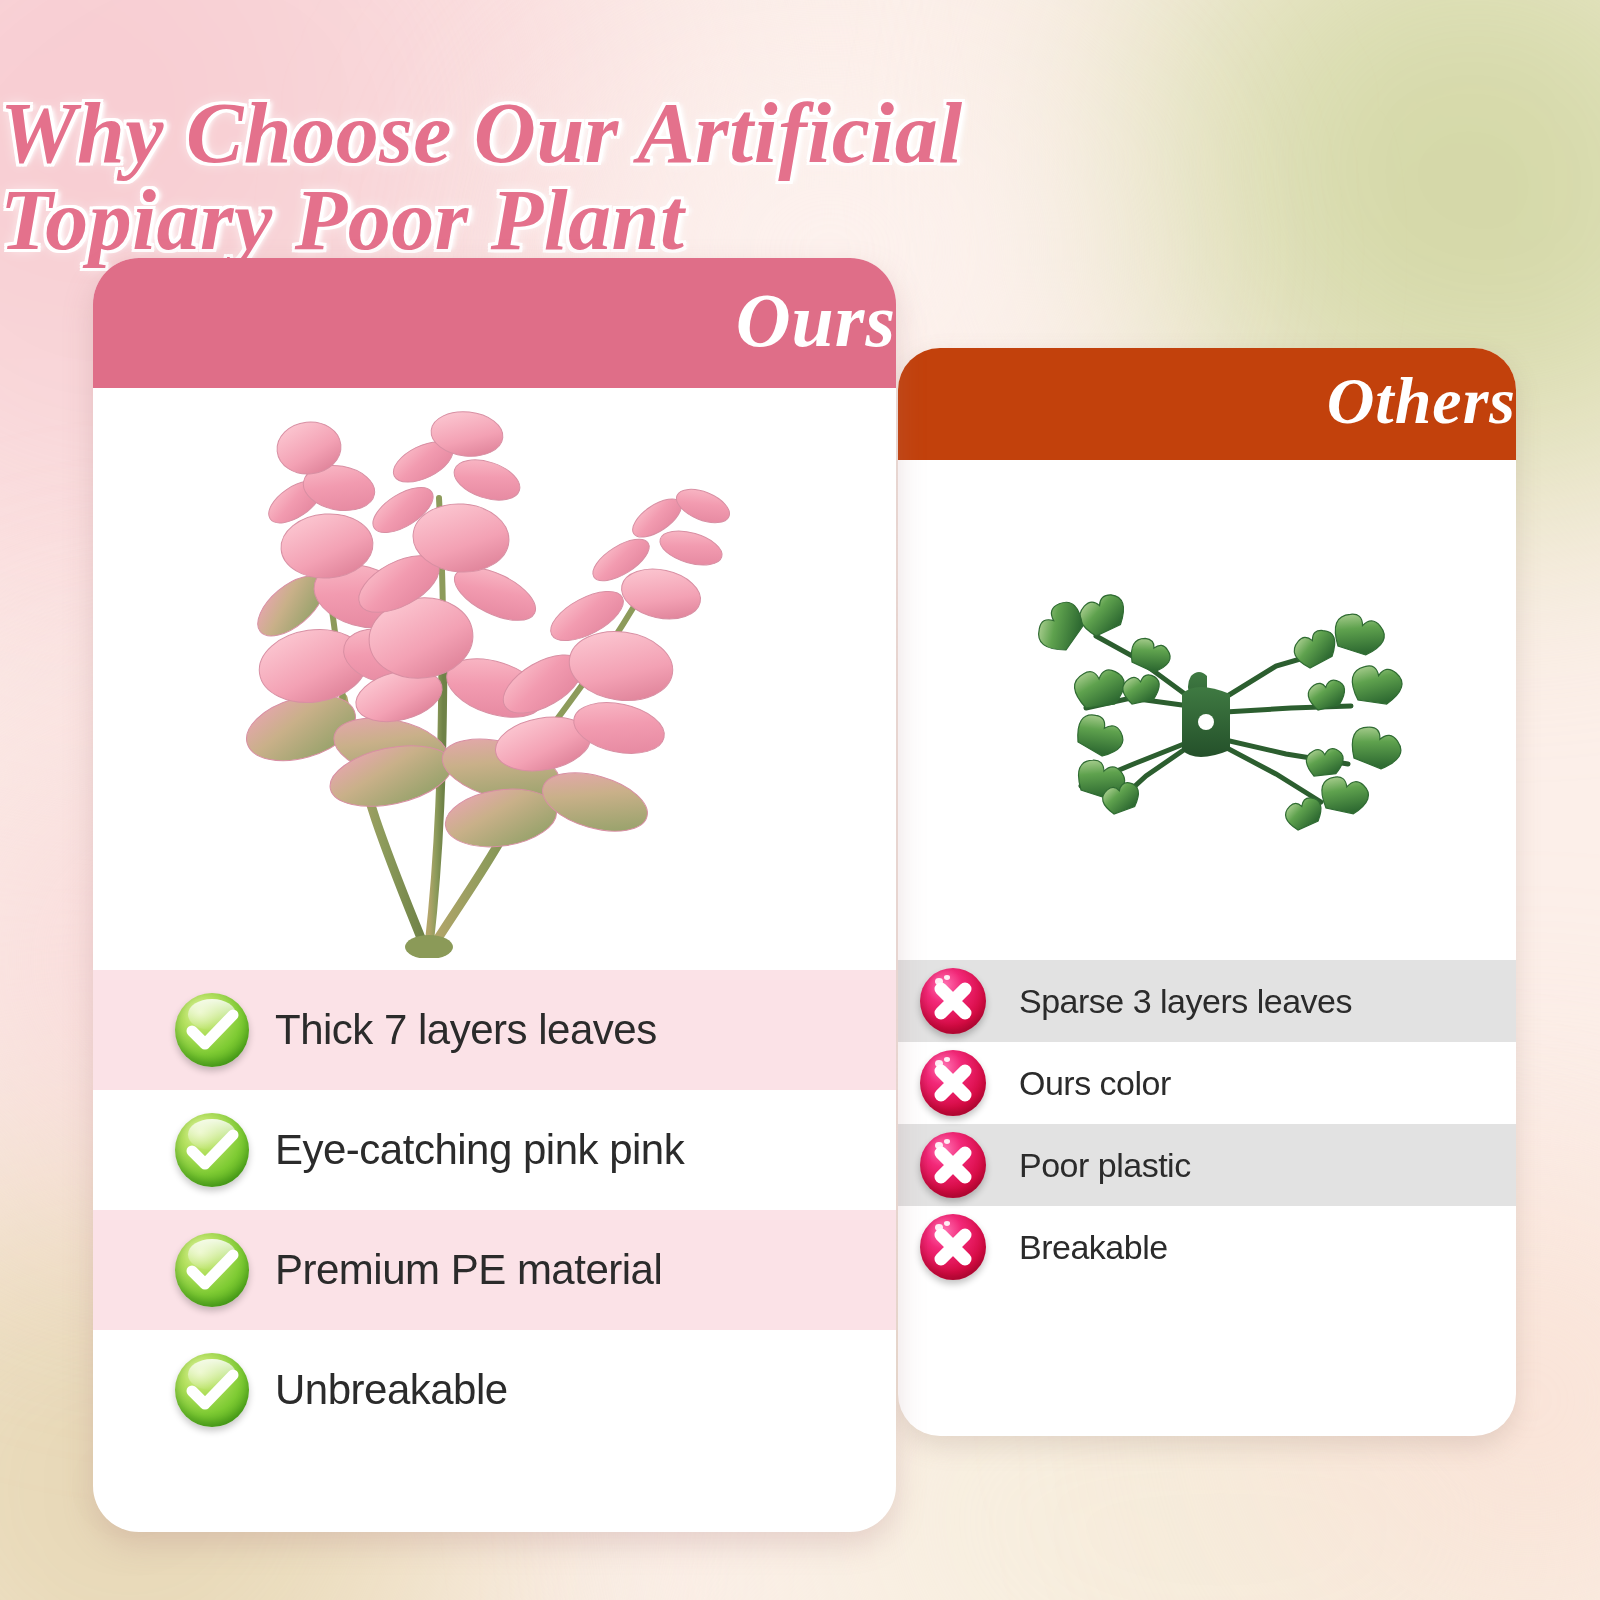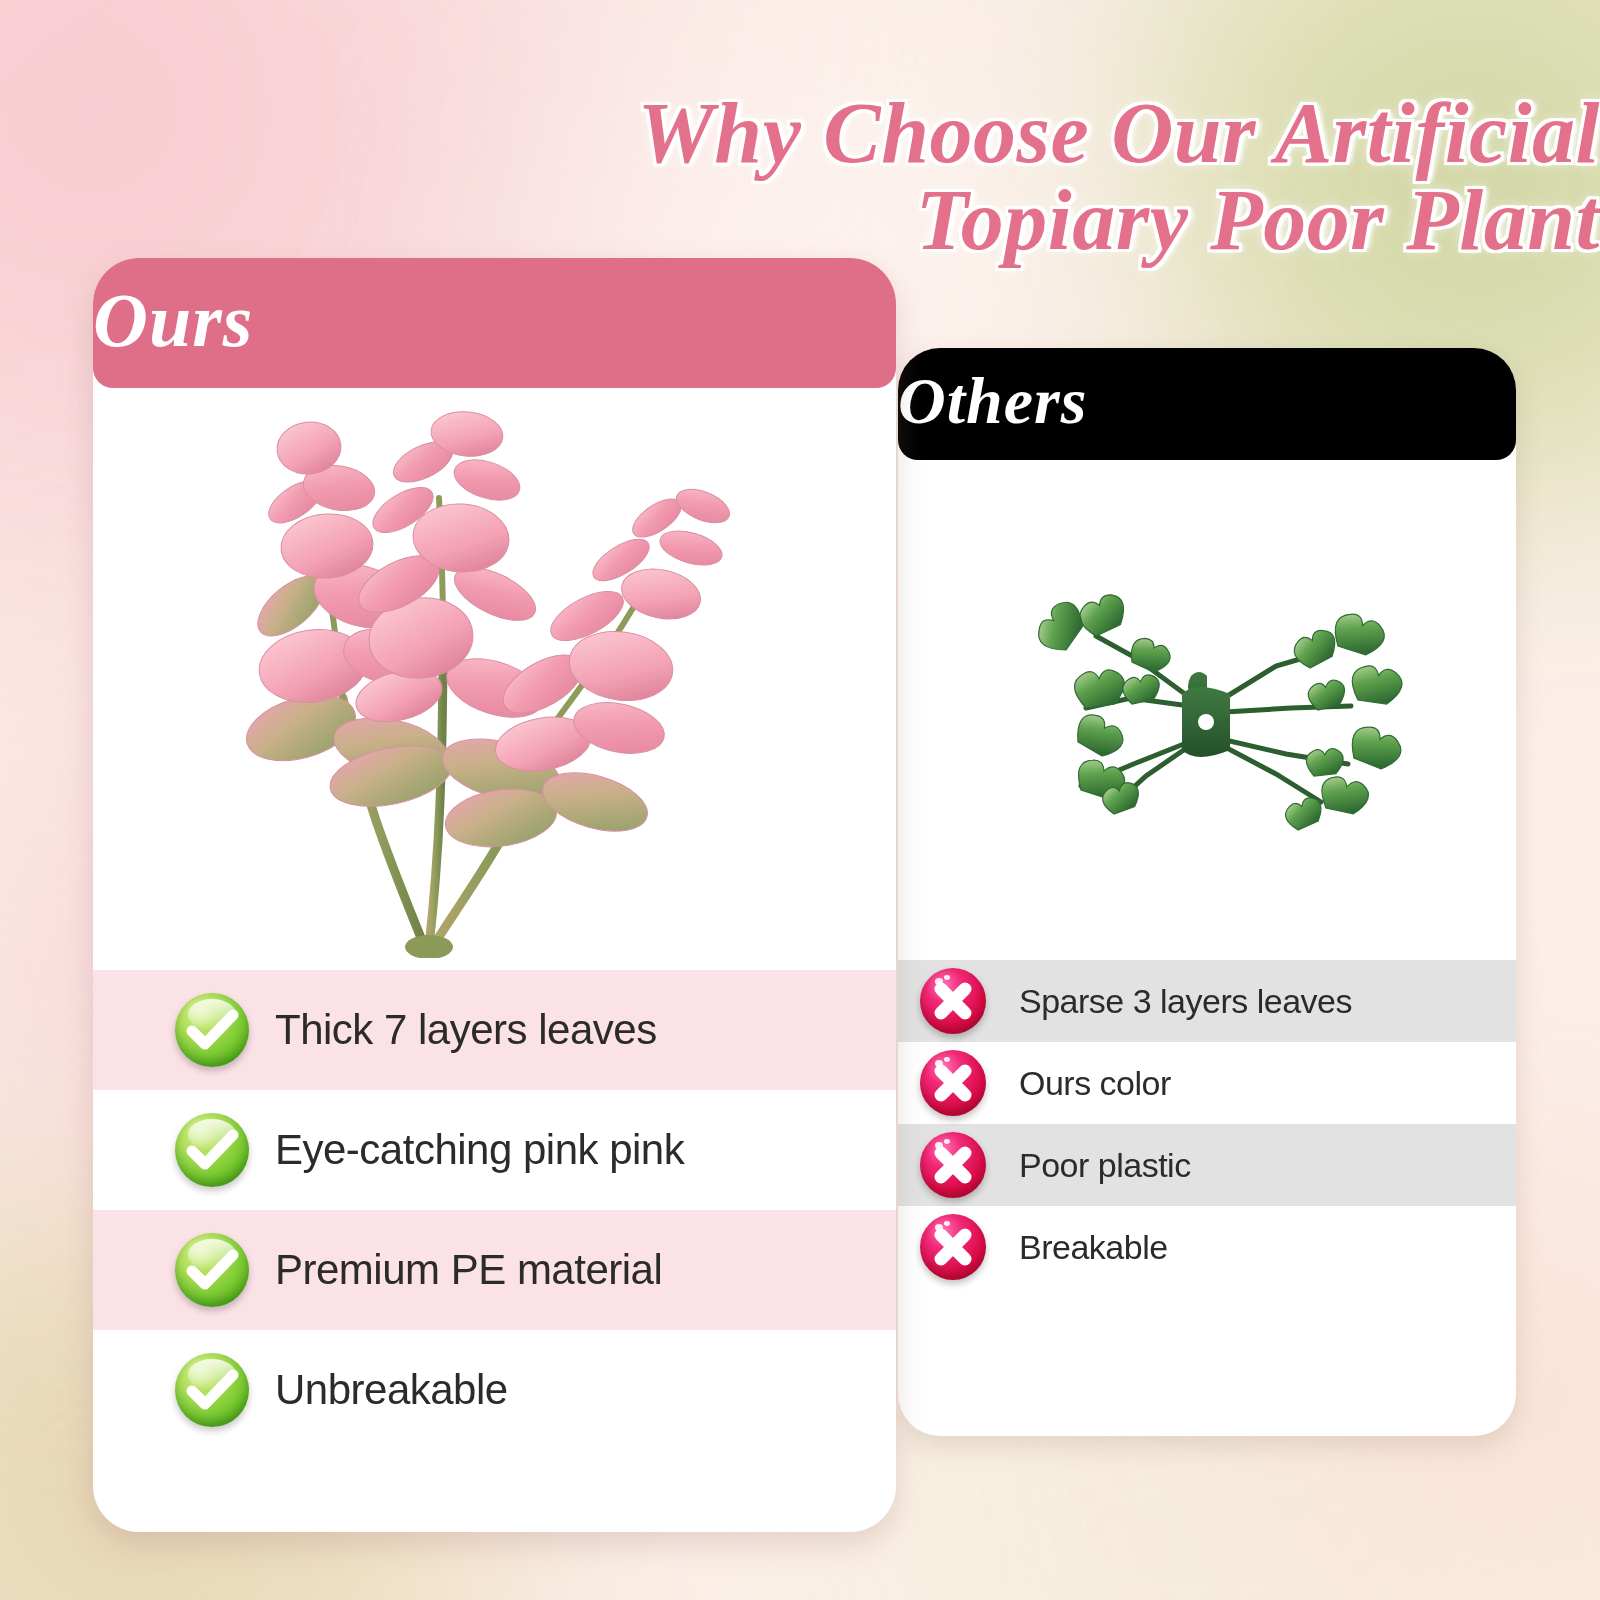--- a/index.html
+++ b/index.html
@@ -65,21 +65,21 @@
     left: 380px; top: 40px;
     width: 900px; height: 420px;
     background: radial-gradient(circle at 50% 50%, #fdf3f0 0%, rgba(253,243,240,0) 78%);
   }
 
   
   #title {
     position: absolute;
     left: 0; top: 32px;
     width: 1600px;
-    text-align: right;
+    text-align: left;
     font-family: "Liberation Serif", serif;
     font-weight: bold;
     font-style: italic;
     font-size: 86px;
     line-height: 1.02;
     color: #e4718c;
     letter-spacing: 0.5px;
     text-shadow:
        3px  0px 0 #fff,  -3px  0px 0 #fff,
        0px  3px 0 #fff,   0px -3px 0 #fff,
@@ -107,37 +107,36 @@
     border-radius: 46px;
     box-shadow: 0 12px 30px rgba(170,120,125,0.26);
     z-index: 3;
   }
 
   .card-header {
     width: 100%;
     box-sizing: border-box;
     display: flex;
     align-items: center;
-    justify-content: flex-start;
+    justify-content: flex-end;
     font-family: "Liberation Serif", serif;
     font-weight: bold;
     font-style: italic;
     color: #ffffff;
     letter-spacing: 1px;
-    border-radius: 20px;
   }
   #card-ours .card-header {
     height: 130px;
     background: #df6e88;
     font-size: 76px;
     padding-bottom: 6px;
   }
   #card-others .card-header {
     height: 112px;
-    background: #000000;
+    background: #c2410c;
     font-size: 66px;
     padding-bottom: 6px;
   }
 
   .photo-area {
     position: relative;
     width: 100%;
     background: #ffffff;
   }
   #photo-ours { height: 582px; }

